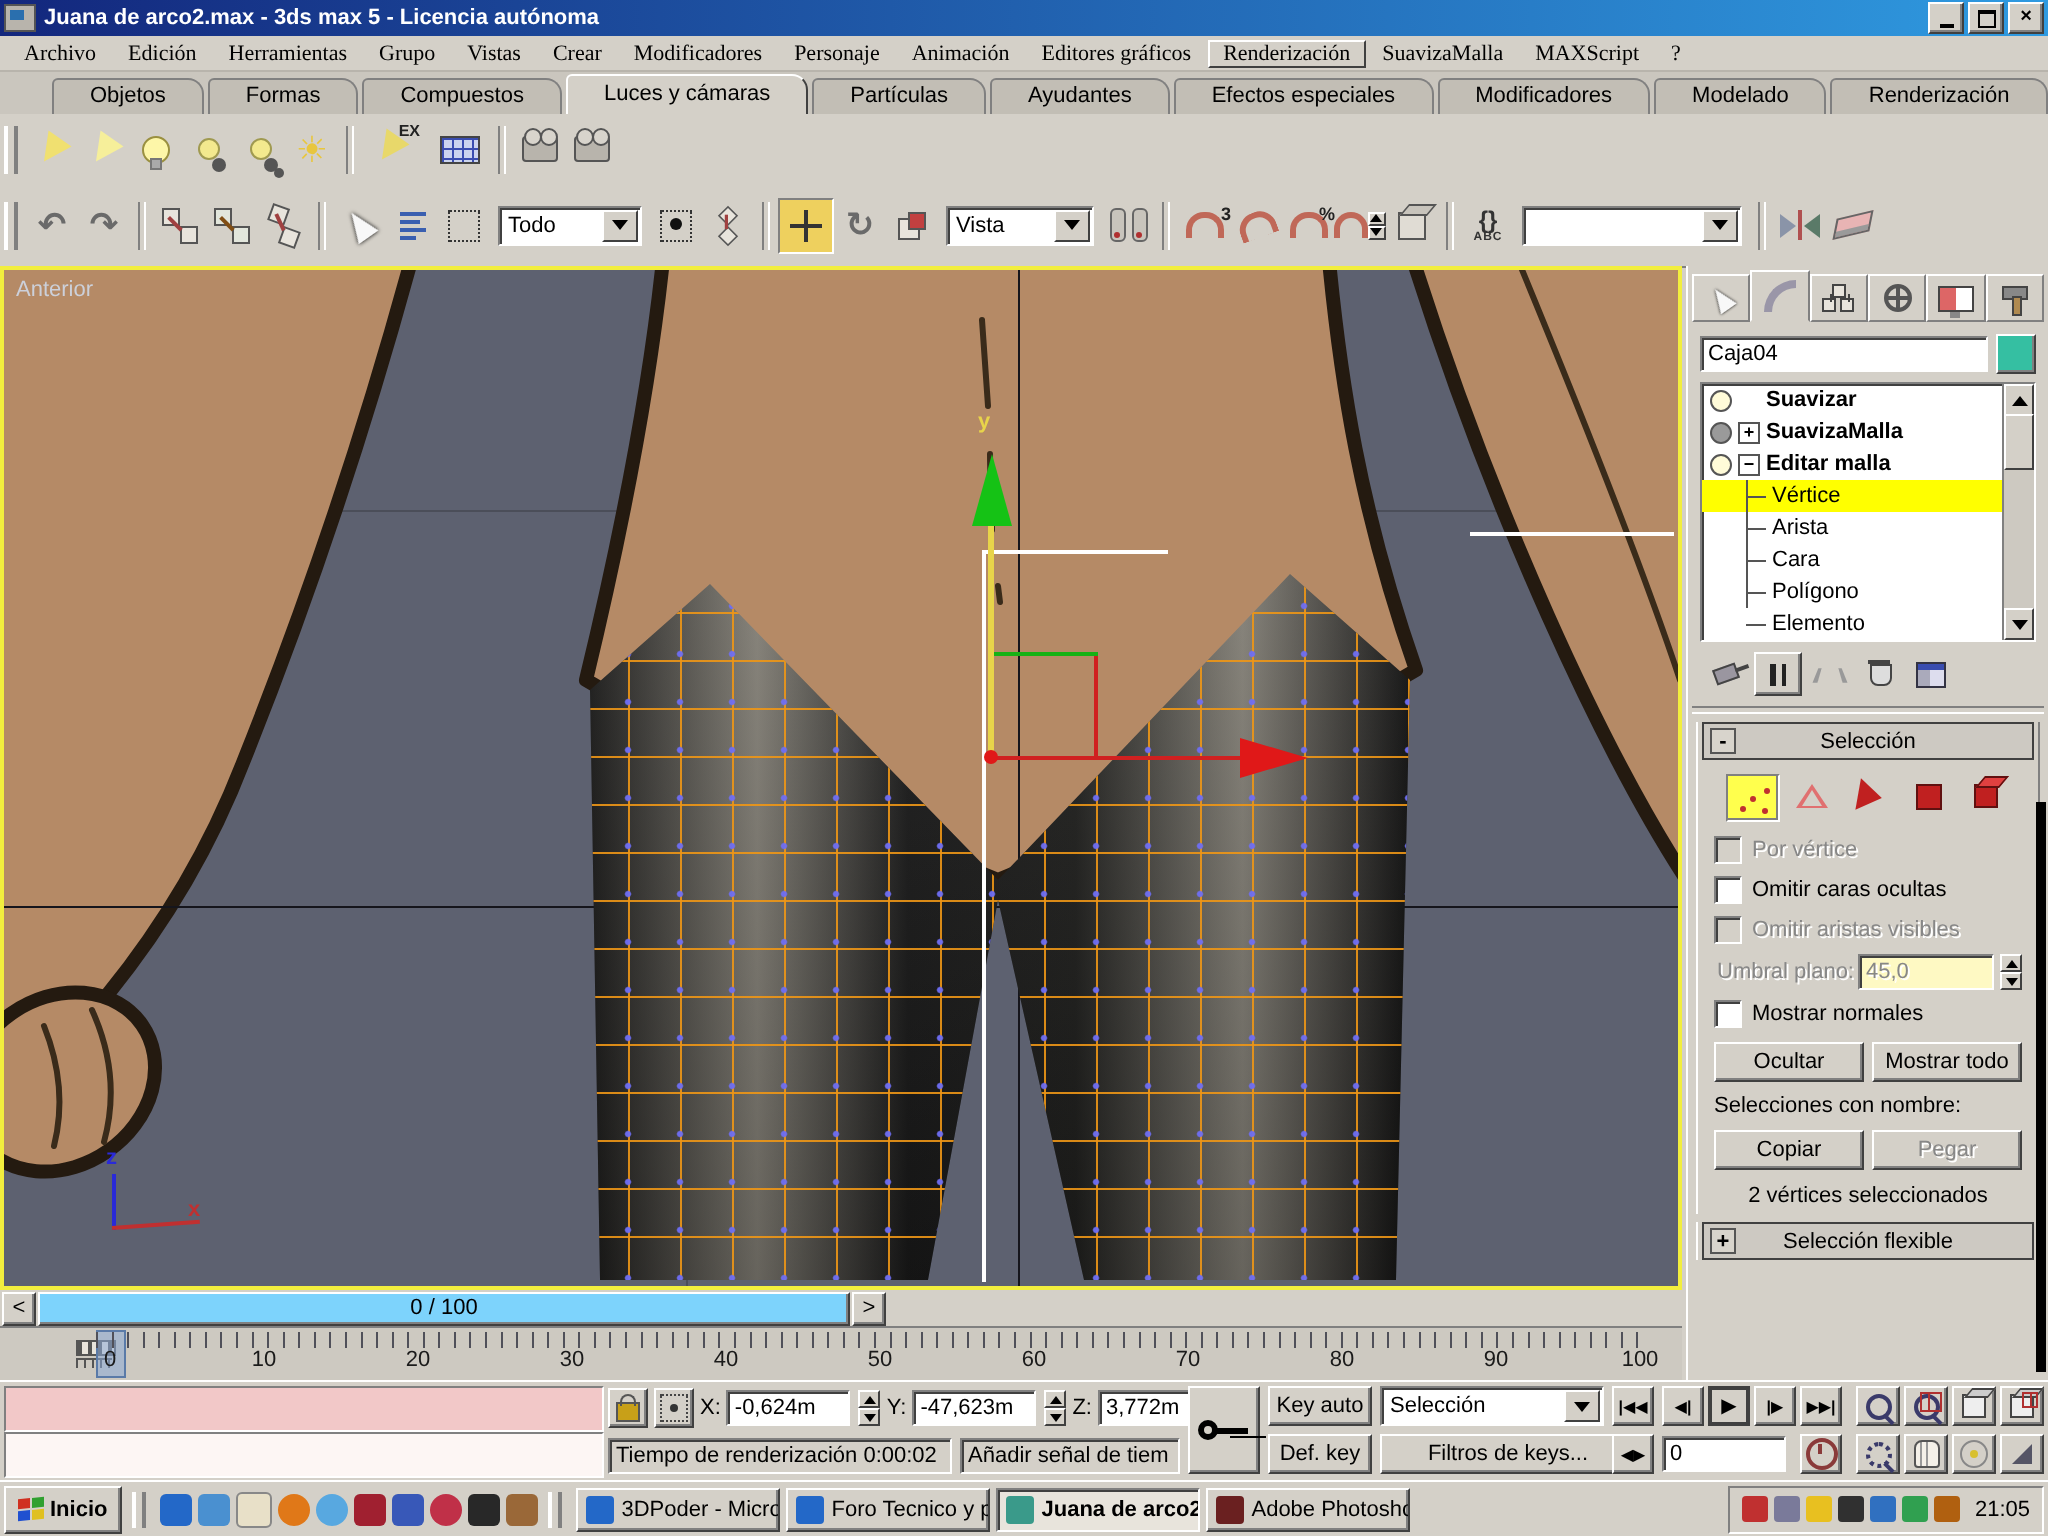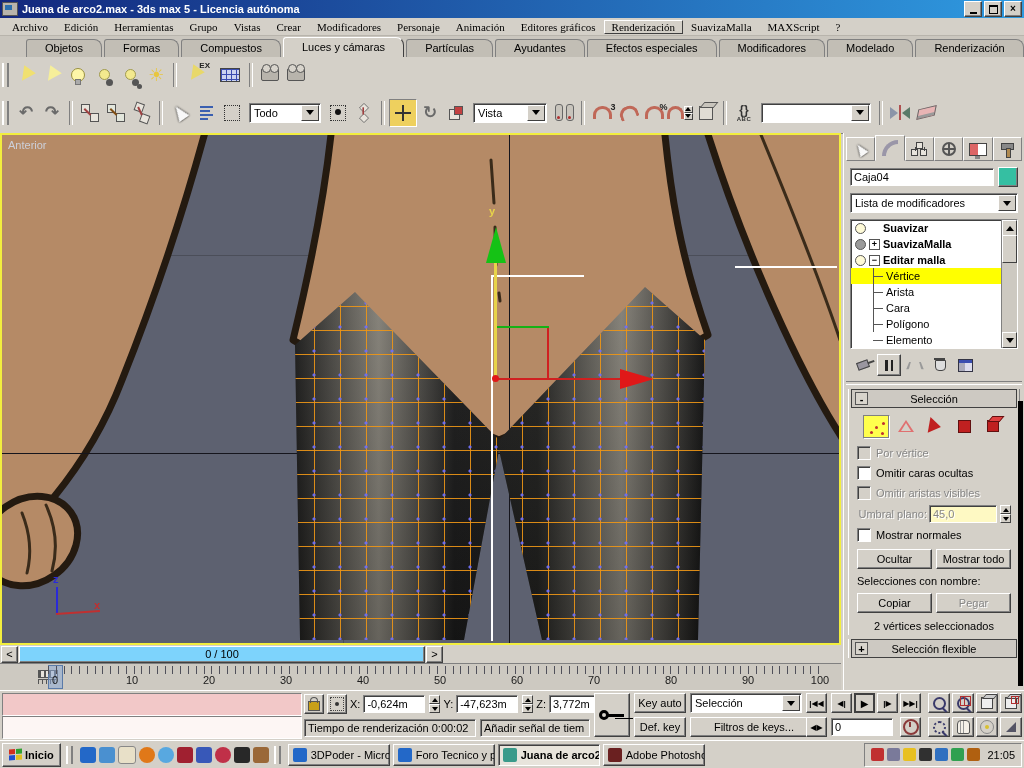--- a/index.html
+++ b/index.html
@@ -649,26 +649,20 @@
       <div class="cptab" data-name="utilities-tab">
           <div class="ham-ic"></div>
         </div>
     </div>
 
     <div id="cp-namerow" data-name="object-name-row">
       <div class="field" style="flex:1" data-name="object-name-field">Caja04</div>
       <div class="out" style="width:18px;height:18px;background:#35bfa2" data-name="object-color-swatch"></div>
     </div>
 
-    <div class="ddown" id="cp-modlist" data-name="modifier-list-dropdown">
-      <span data-name="modifier-list-label">Lista de modificadores</span>
-      <span class="arrowbtn" data-name="dropdown-arrow-icon">
-          <span class="tri-dn"></span>
-        </span>
-    </div>
 
     <div id="cp-stack" data-name="modifier-stack">
       <div class="stkrow b" data-name="stack-row-suavizar">
         <span class="bulbic" data-name="bulb-icon"></span>
         <span style="margin-left:14px">Suavizar</span>
       </div>
       <div class="stkrow b" data-name="stack-row-suavizamalla">
         <span class="bulbic gray" data-name="bulb-icon"></span>
         <span class="pmbox plus" data-name="expand-icon"></span>
         <span>SuavizaMalla</span>

